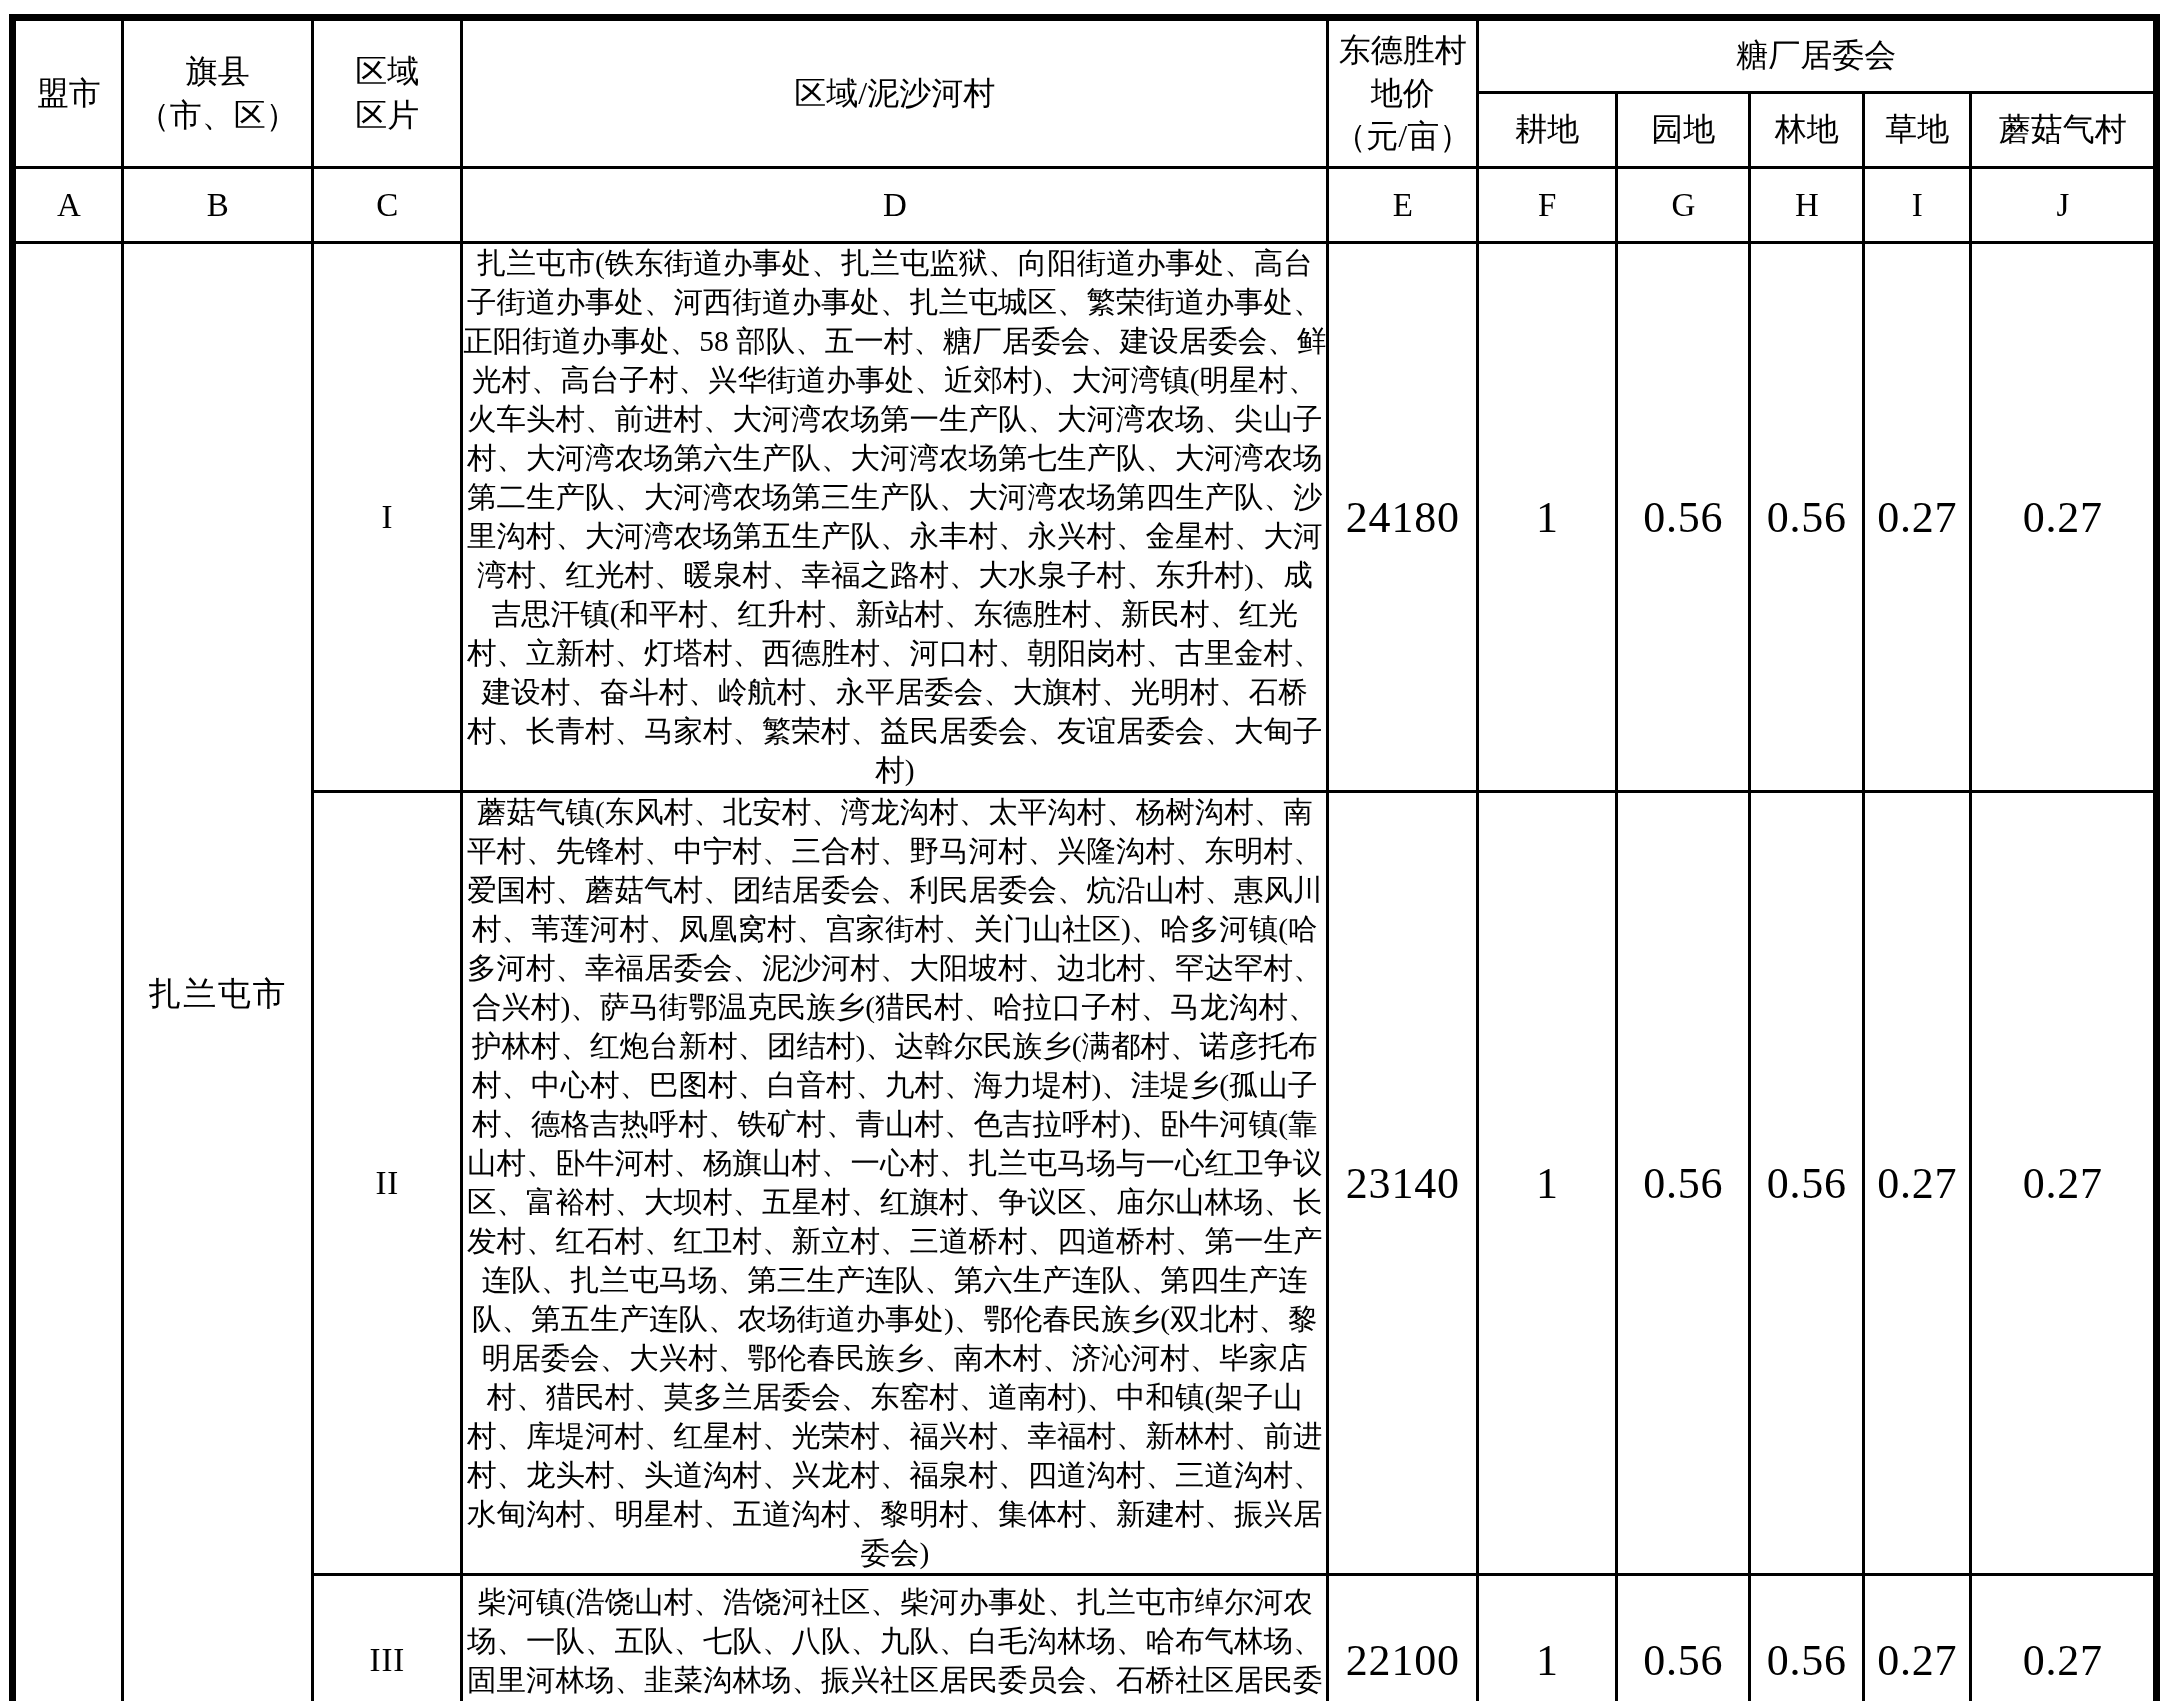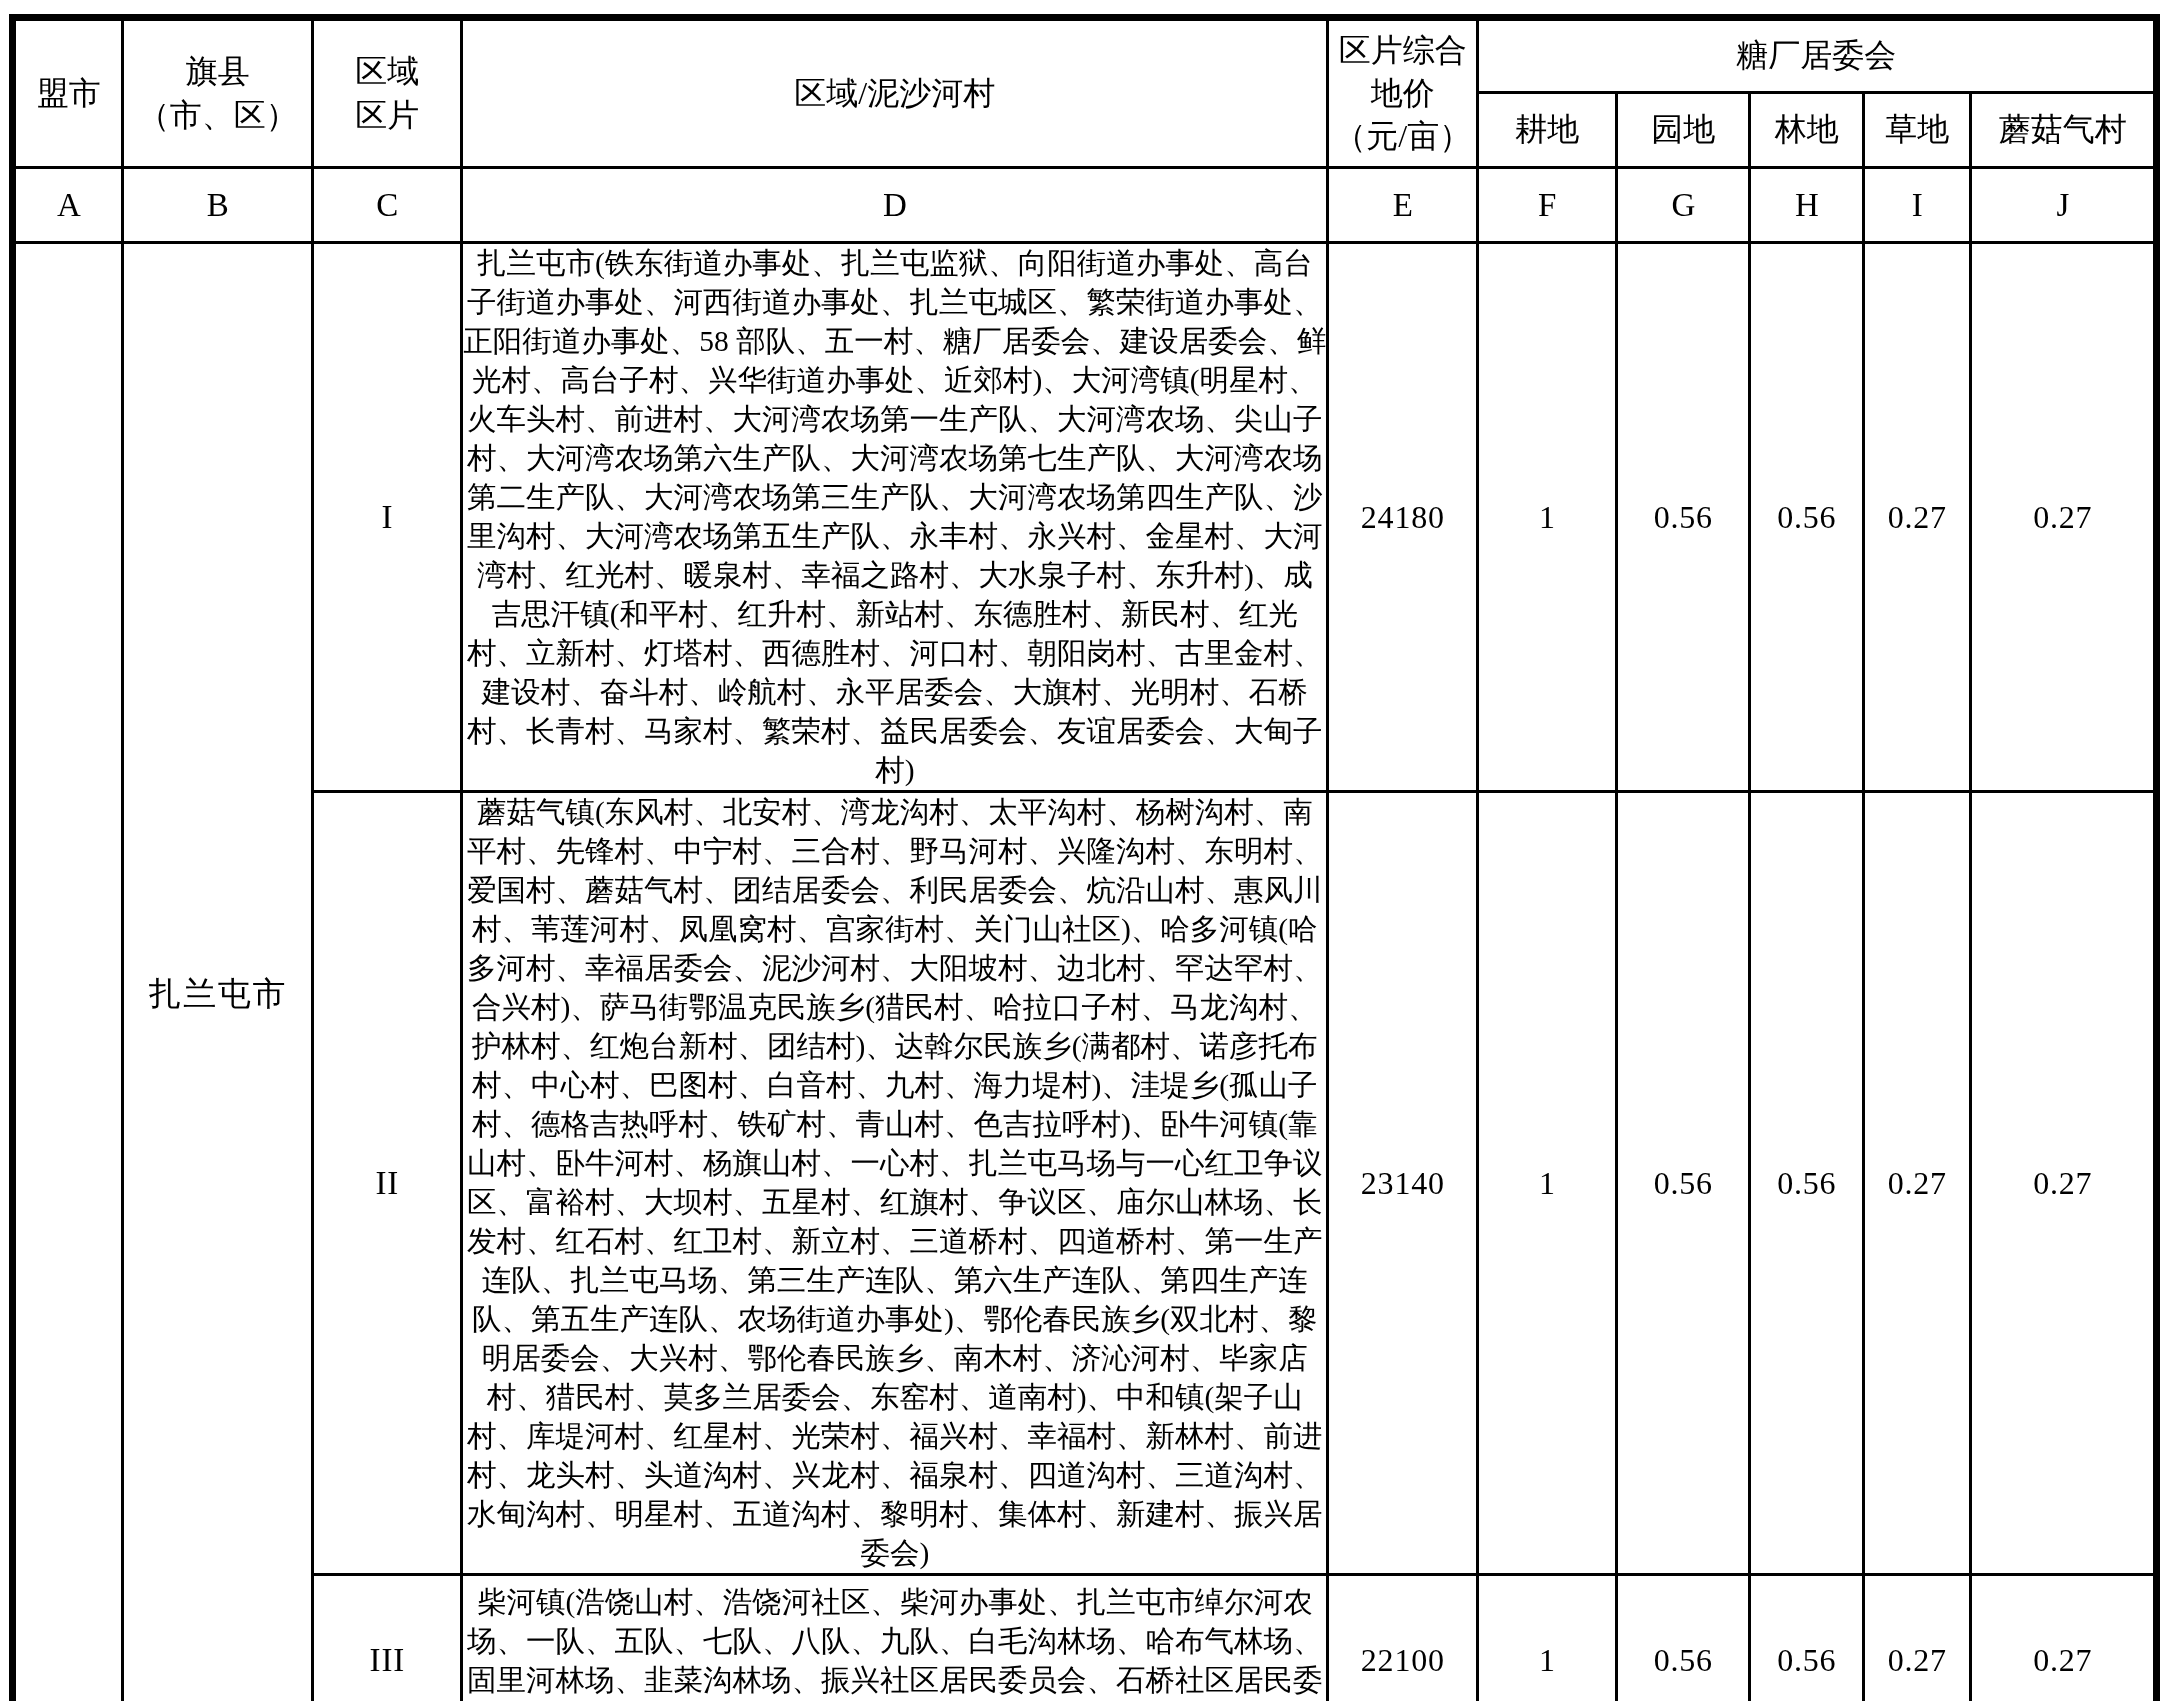--- a/index.html
+++ b/index.html
@@ -44,21 +44,21 @@
   }
   .letter {
     font-size: 33px;
     font-family: "Liberation Serif", "DejaVu Serif", serif;
   }
   .zone {
     font-size: 33px;
     letter-spacing: 0.8px;
   }
   .num {
-    font-size: 32px;
+    font-size: 44px;
     letter-spacing: 0.8px;
   }
   .county {
     font-size: 33px;
     letter-spacing: 1.6px;
   }
   td.desc {
     font-size: 29.5px;
     line-height: 39px;
     text-align: justify;
@@ -91,21 +91,21 @@
       <col style="width:186px">
     </colgroup>
     <thead>
       <tr class="r-h1">
         <th class="hd" rowspan="2">盟市</th>
         <th class="hd pre" rowspan="2">旗县
 （市、区）</th>
         <th class="hd pre" rowspan="2">区域
 区片</th>
         <th class="hd" rowspan="2">区域/泥沙河村</th>
-        <th class="hd pre" rowspan="2">区片综合
+        <th class="hd pre" rowspan="2">东德胜村
 地价
 （元/亩）</th>
         <th class="hd" colspan="5">糖厂居委会</th>
       </tr>
       <tr class="r-h2">
         <th class="hd">耕地</th>
         <th class="hd">园地</th>
         <th class="hd">林地</th>
         <th class="hd">草地</th>
         <th class="hd">蘑菇气村</th>

